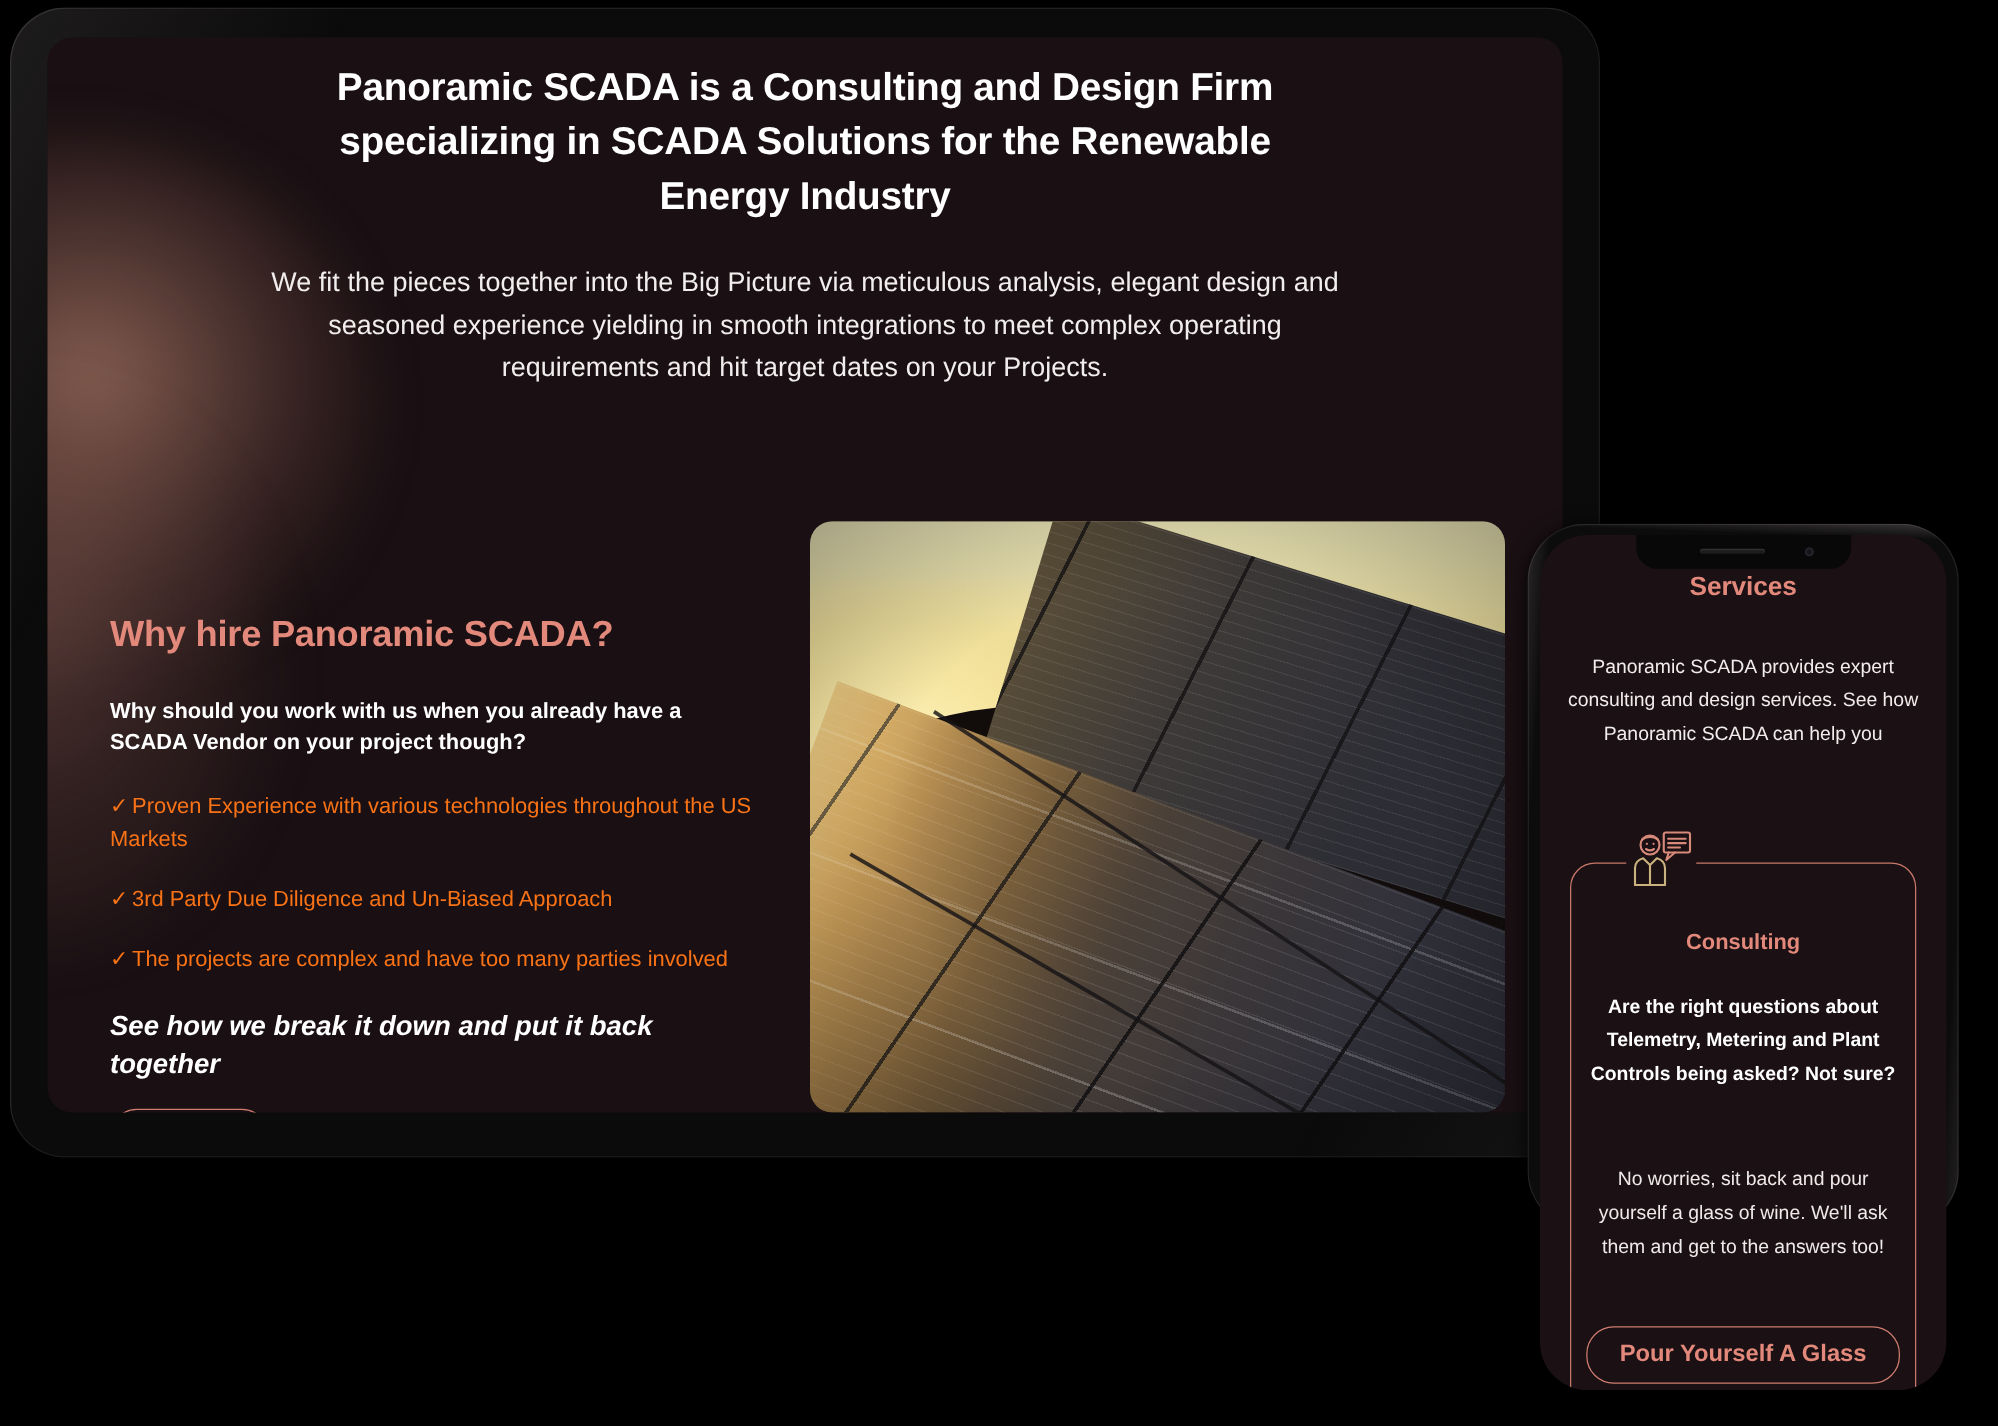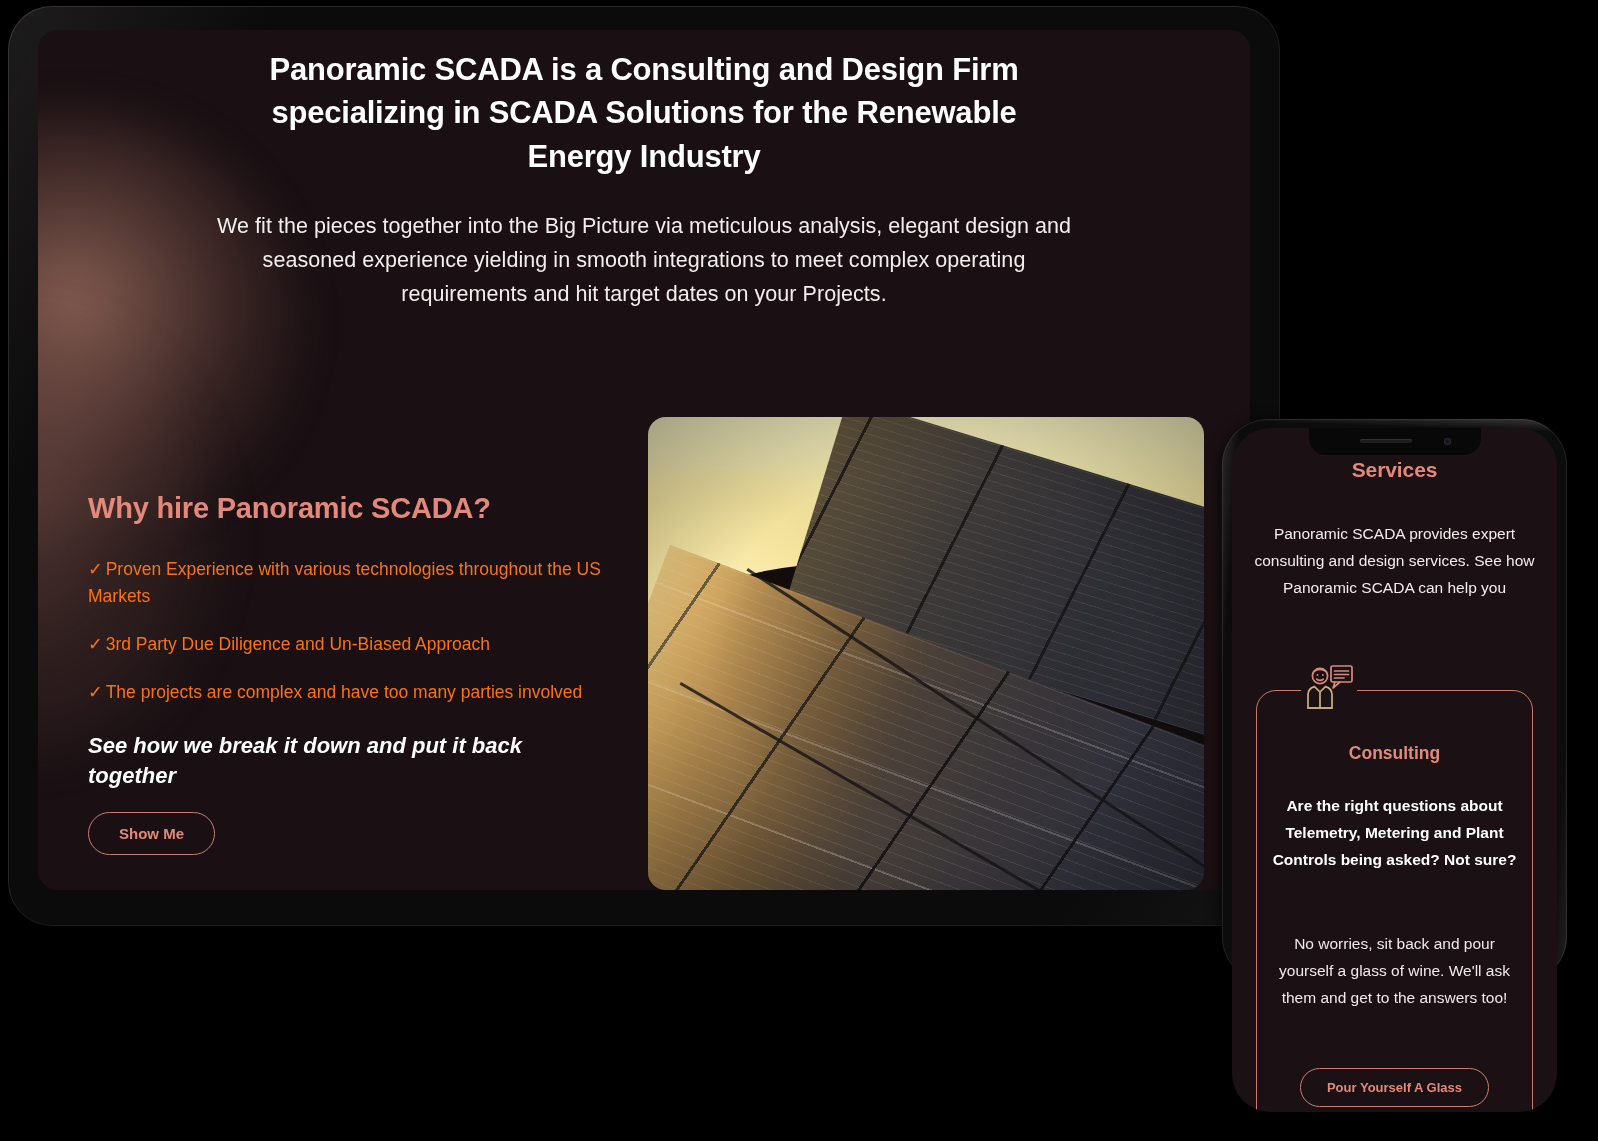--- a/index.html
+++ b/index.html
@@ -423,21 +423,21 @@
   #pour-btn-wrap {
     position: absolute;
     left: 0; right: 0; bottom: 22px;
     text-align: center;
   }
   .btn-pour {
     display: inline-block;
     border: 1.3px solid #cf7d70;
     border-radius: 22px;
     color: #e2897b;
-    font-size: 13px;
+    font-size: 19px;
     font-weight: 700;
     padding: 11px 26px;
     background: transparent;
     white-space: nowrap;
   }
 </style>
 </head>
 <body>
 
 <div id="stage">
@@ -452,20 +452,21 @@
 
       <div id="tablet-content">
 
         <h1 class="tb-h1">Panoramic SCADA is a Consulting and Design Firm specializing in SCADA Solutions for the Renewable Energy Industry</h1>
 
         <p class="tb-sub">We fit the pieces together into the Big Picture via meticulous analysis, elegant design and seasoned experience yielding in smooth integrations to meet complex operating requirements and hit target dates on your Projects.</p>
 
         <div id="why-col">
           <div class="why-title">Why hire Panoramic SCADA?</div>
 
+          <div class="why-lead">Why should you work with us when you already have a SCADA Vendor on your project though?</div>
 
           <div class="why-item">
             <span class="ck">✓</span><span>Proven Experience with various technologies throughout the US Markets</span>
           </div>
           <div class="why-item">
             <span class="ck">✓</span><span>3rd Party Due Diligence and Un-Biased Approach</span>
           </div>
           <div class="why-item">
             <span class="ck">✓</span><span>The projects are complex and have too many parties involved</span>
           </div>

